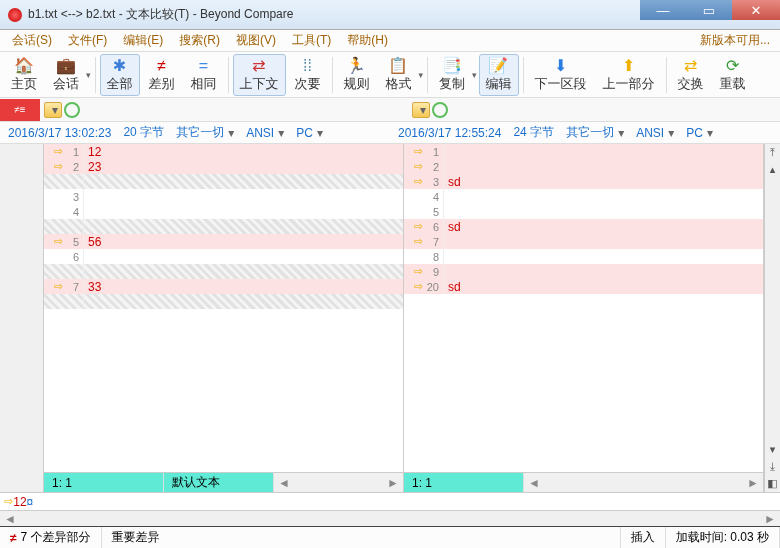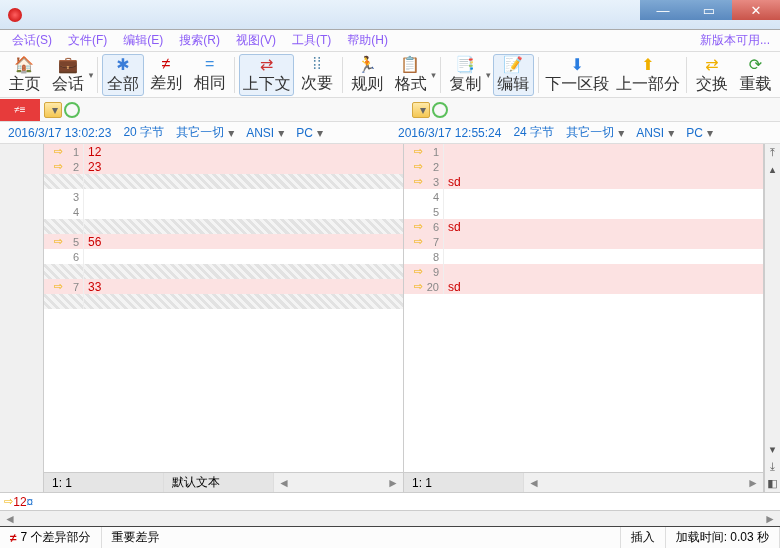--- a/index.html
+++ b/index.html
@@ -6,27 +6,27 @@
 body{background:#f0f0f0;width:780px;height:548px;overflow:hidden;display:flex;flex-direction:column}
 .titlebar{height:30px;background:linear-gradient(#e8f2fb,#d6e5f5);display:flex;align-items:center;padding:0 0 0 8px;border-bottom:1px solid #aaa;position:relative}
 .titlebar .icon{width:14px;height:14px;border-radius:50%;background:radial-gradient(#ff6060,#c00000);margin-right:6px}
 .titlebar .title{color:#333}
 .winbtns{position:absolute;right:0;top:0;display:flex}
 .winbtn{width:46px;height:20px;display:flex;align-items:center;justify-content:center;color:#fff;font-size:13px}
 .winbtn.min{background:linear-gradient(#7fa9d4,#5a89bf)}
 .winbtn.max{background:linear-gradient(#7fa9d4,#5a89bf)}
 .winbtn.cls{background:linear-gradient(#e78a82,#c9544a);width:48px}
 .menubar{height:22px;background:#fcfcfc;display:flex;align-items:center;padding:0 4px;border-bottom:1px solid #ddd}
-.menuitem{padding:2px 8px;color:#8b5cf6}
-.newver{margin-left:auto;color:#8b5cf6;padding-right:6px}
+.menuitem{padding:2px 8px;color:#a16207}
+.newver{margin-left:auto;color:#a16207;padding-right:6px}
 .toolbar{height:46px;background:#fcfcfc;border-bottom:1px solid #ddd;display:flex;align-items:center;padding:0 4px;gap:2px}
 .tbtn{display:flex;flex-direction:column;align-items:center;justify-content:center;padding:2px 6px;min-width:32px;height:42px;border:1px solid transparent;border-radius:3px}
 .tbtn.sel{border:1px solid #a8c5e3;background:#e8f1fb}
 .tbtn .ic{width:20px;height:20px;display:flex;align-items:center;justify-content:center;font-size:16px}
-.tbtn .lb{font-size:16px;color:#333;white-space:nowrap}
+.tbtn .lb{font-size:13px;color:#333;white-space:nowrap}
 .dd{font-size:9px;color:#666;margin-left:-2px;align-self:center}
 .sep{width:1px;height:36px;background:#ddd;margin:0 2px}
 .pathbar{height:24px;background:#f8f8f8;display:flex;align-items:center;border-bottom:1px solid #ddd}
 .bcicon{width:40px;height:22px;background:#e73b3b;display:flex;align-items:center;justify-content:center;color:#fff;font-size:10px;margin-right:4px}
 .pathgroup{flex:1;display:flex;align-items:center;gap:2px;padding-right:4px}
 .folder{width:18px;height:16px;background:linear-gradient(#ffe9a8,#f4c754);border-radius:2px;border:1px solid #d4a73f}
 .pathinput{flex:1;height:20px;border:1px solid #aaa;background:#fff;padding:0 16px 0 4px;font-size:12px}
 .pathdd{width:14px;text-align:center;color:#666;margin-left:-16px;pointer-events:none}
 .circ{width:16px;height:16px;border:2px solid #5bbf5b;border-radius:50%}
 .infobar{height:22px;background:#fcfcfc;display:flex;border-bottom:1px solid #ddd}
@@ -38,37 +38,38 @@
 .lines{flex:1;background:#fff;overflow:hidden;position:relative}
 .ln{height:15px;display:flex;align-items:center}
 .gut{width:40px;display:flex;align-items:center;justify-content:flex-end;padding-right:4px;border-right:1px solid #eee;height:100%;gap:2px}
 .arr{color:#f0b000;font-size:11px}
 .num{color:#888;font-size:11px;width:14px;text-align:right}
 .txt{padding-left:4px;color:#c00;font-size:12px}
 .bg-diff{background:#fce2e2}
 .bg-miss{background:repeating-linear-gradient(45deg,#f4f4f4,#f4f4f4 3px,#e2e2e2 3px,#e2e2e2 6px)}
 .vscroll{width:16px;background:#f0f0f0;border-left:1px solid #ccc;display:flex;flex-direction:column;align-items:center;padding:2px 0;gap:4px}
 .vs-ic{font-size:11px;color:#555}
-.panefoot{height:20px;border-top:1px solid #ccc;display:flex;align-items:center;background:#e5e5e5}
+.panefoot{height:20px;border-top:1px solid #ccc;display:flex;align-items:center;background:#5eead4}
 .panefoot .cell{padding:0 8px;border-right:1px solid #ddd;height:100%;display:flex;align-items:center}
 .hscroll{flex:1;background:#f0f0f0;height:100%;display:flex;align-items:center;padding:0 4px;justify-content:space-between;color:#888}
 .bottom1{height:18px;border-top:1px solid #ccc;display:flex;align-items:center;background:#fff;padding:0 4px}
 .bottom1 .arr{color:#f0b000}
 .bottom1 .t{color:#c00}
 .bottom1 .m{color:#1a6fce}
 .bottom2{height:16px;border-top:1px solid #ccc;background:#f0f0f0;display:flex;align-items:center;padding:0 4px;justify-content:space-between;color:#888;font-size:11px}
 .status{height:22px;border-top:1px solid #444;background:#fcfcfc;display:flex;align-items:center}
 .status .sc{padding:0 10px;border-right:1px solid #ddd;height:100%;display:flex;align-items:center;gap:4px}
 .ne{color:#c00;font-weight:bold}
 </style>
 </head>
 <body>
 
 <div class="titlebar">
   <div class="icon"></div>
+  <div class="title">b1.txt &lt;--&gt; b2.txt - 文本比较(T) - Beyond Compare</div>
   <div class="winbtns">
     <div class="winbtn min">—</div>
     <div class="winbtn max">▭</div>
     <div class="winbtn cls">✕</div>
   </div>
 </div>
 
 <div class="menubar">
   <div class="menuitem">会话(S)</div>
   <div class="menuitem">文件(F)</div>

